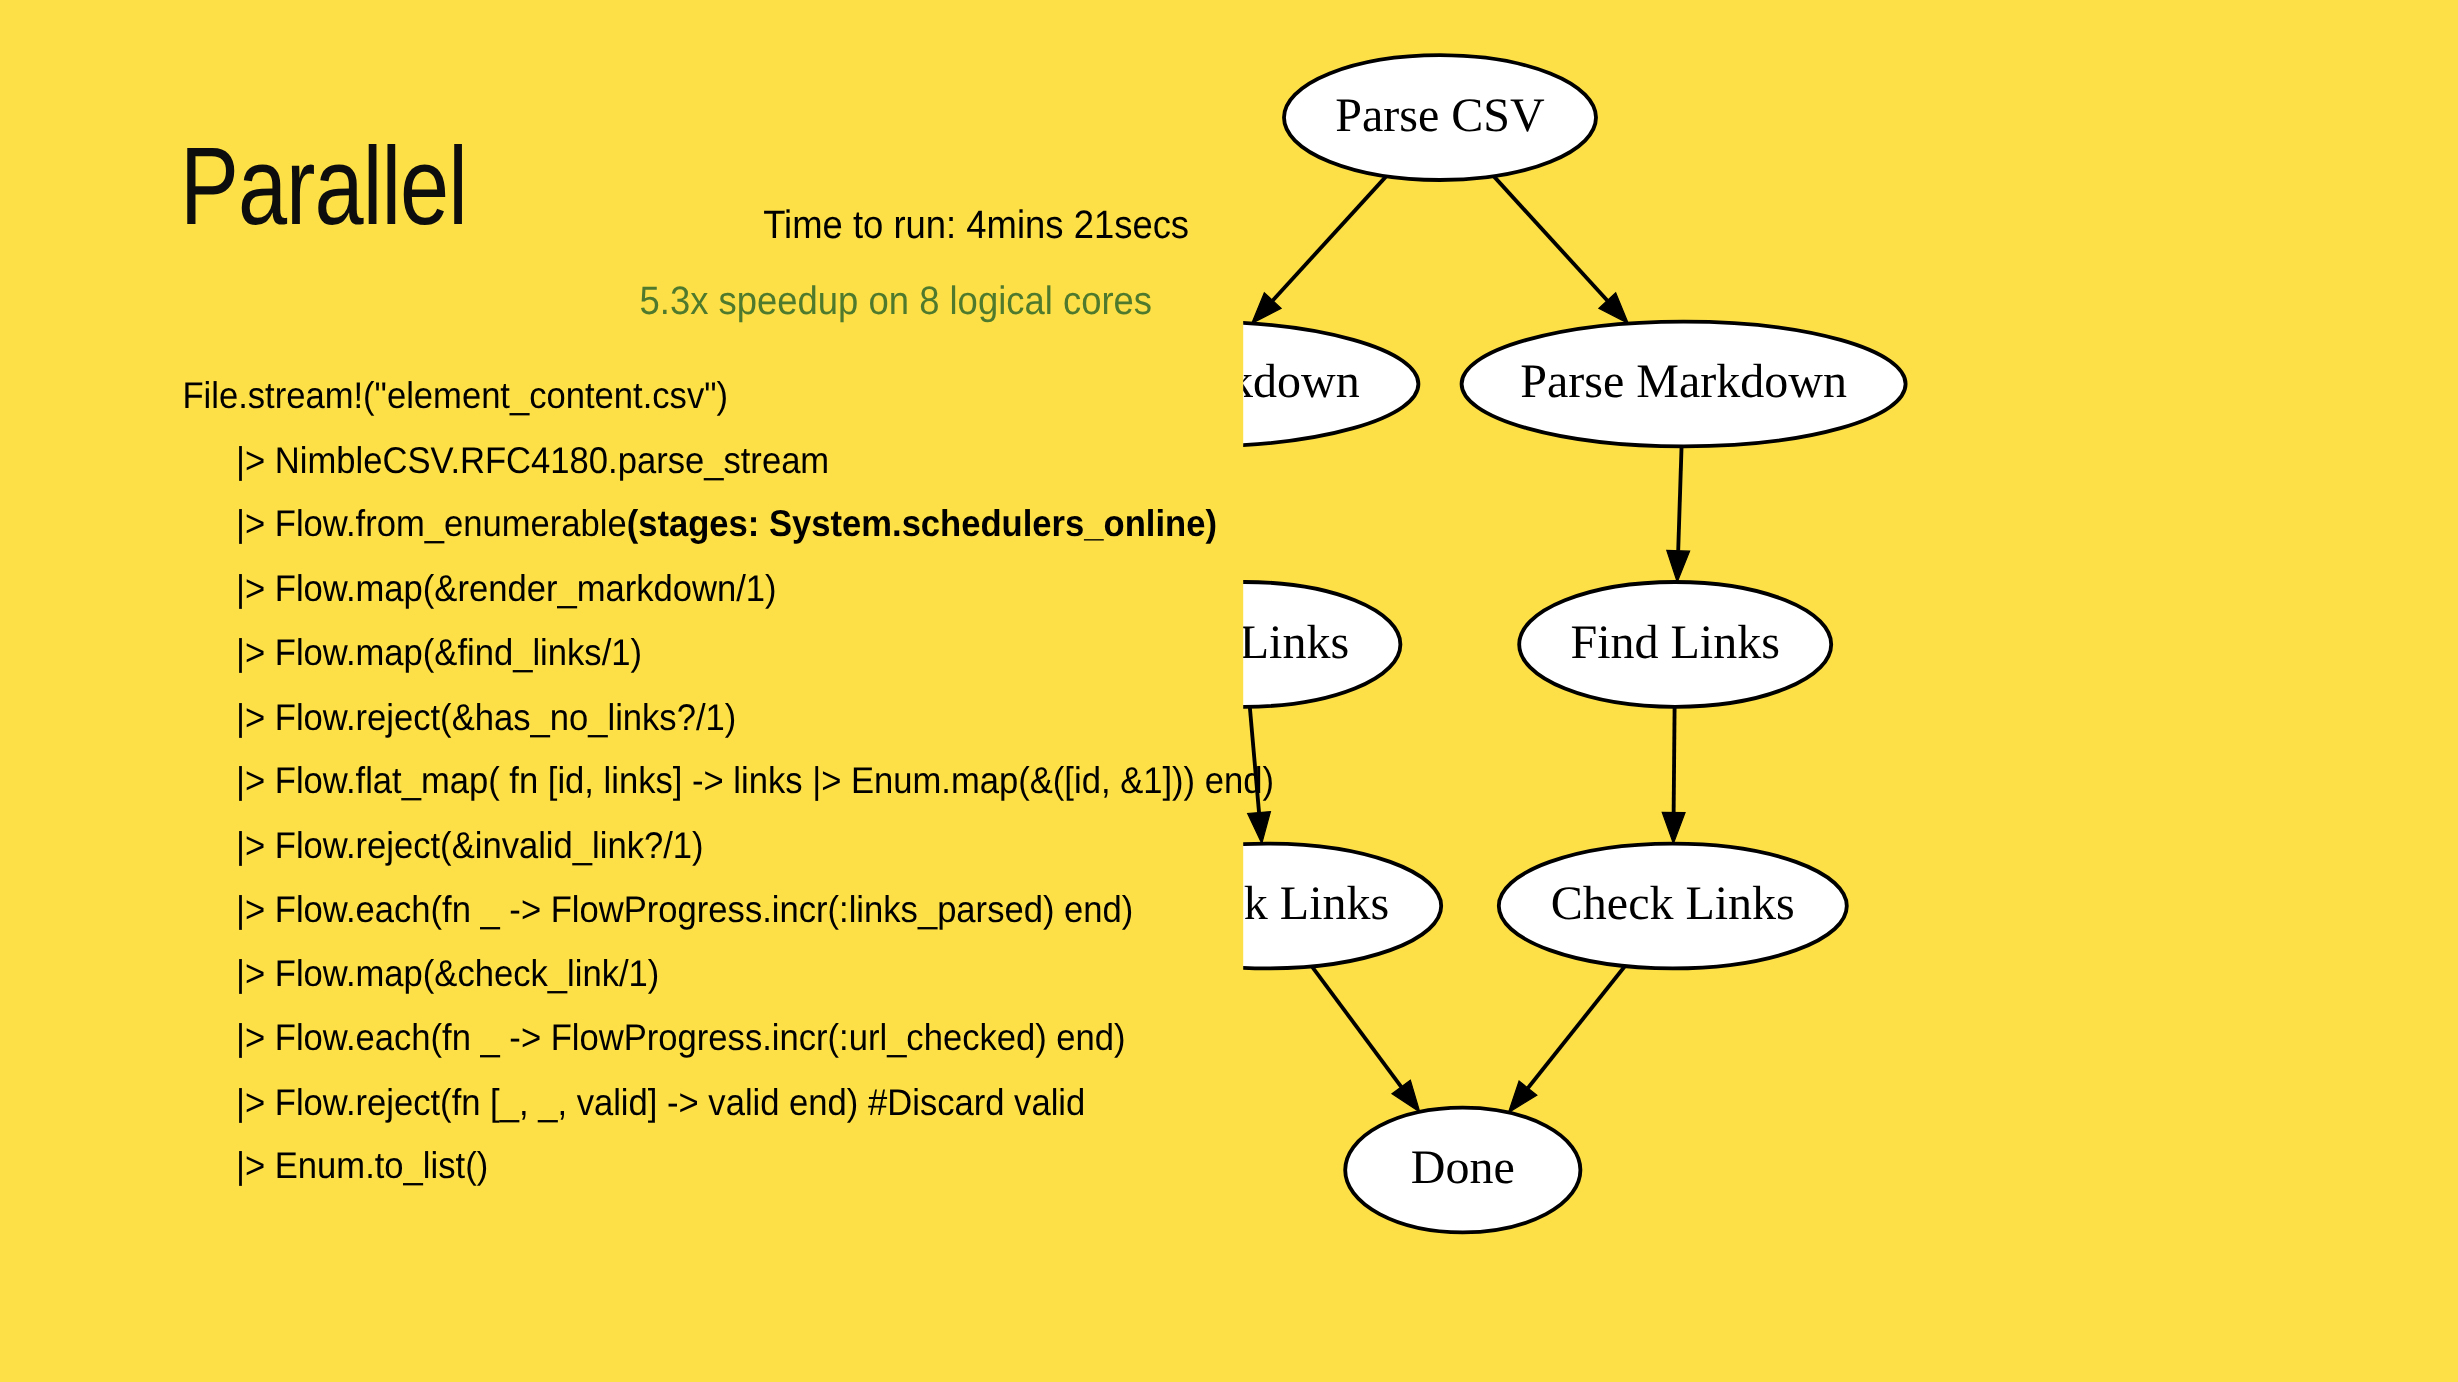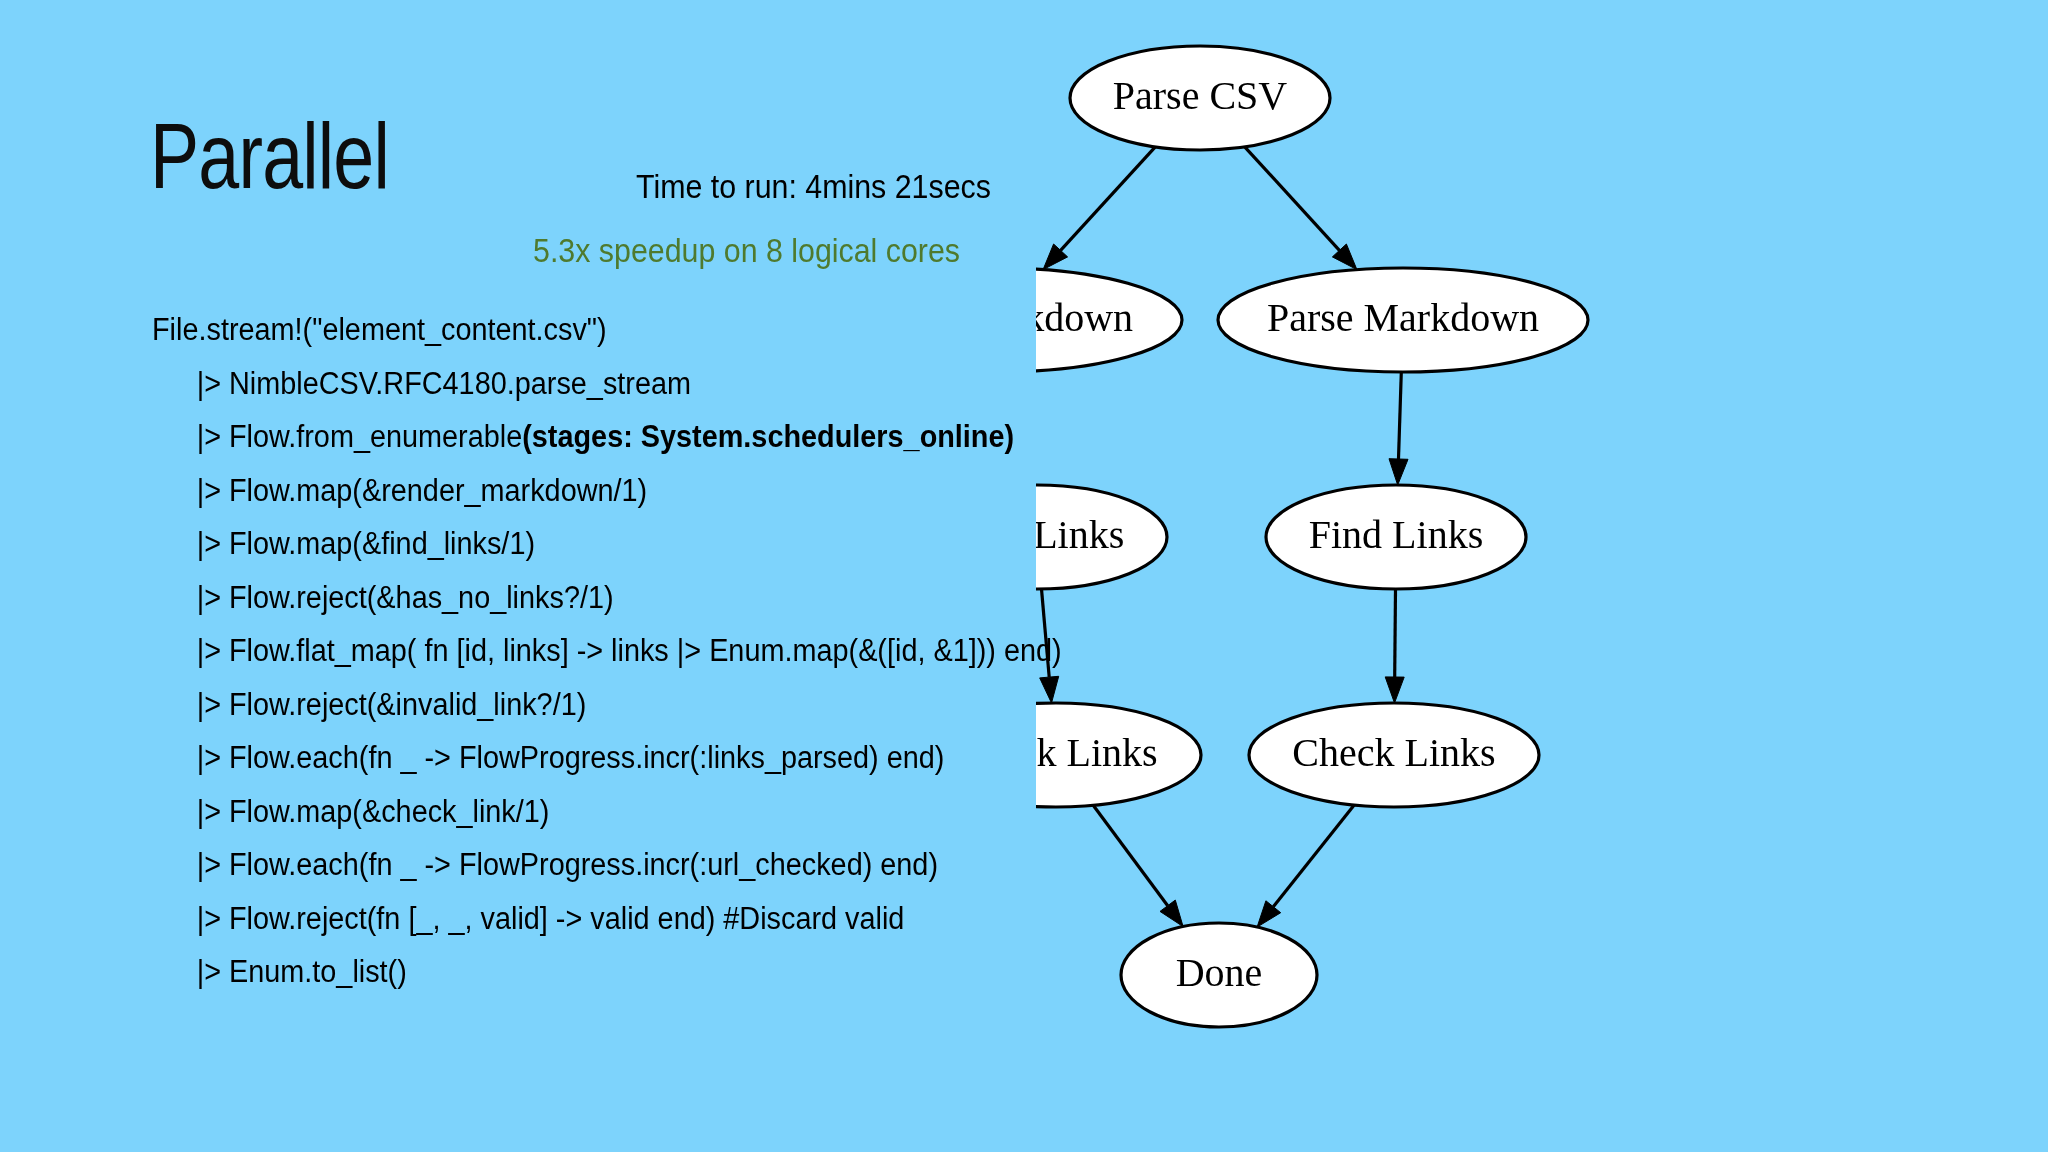--- a/index.html
+++ b/index.html
@@ -119,21 +119,21 @@
   }
   .edge-head {
     fill: #000000;
     stroke: #000000;
     stroke-width: 1;
   }
 </style>
 </head>
 <body>
 
-<div id="slide" style="background: #7dd3fc;">
+<div id="slide" style="background: #fde047;">
 
   <div id="title">Parallel</div>
 
   <div id="runtime">Time to run: 4mins 21secs</div>
 
   <div id="speedup" style="color: rgb(79, 122, 46);">5.3x speedup on 8 logical cores</div>
 
   <div id="code">
       <div class="code-line"><span>File.stream!("element_content.csv")</span></div>
       <div class="code-line indent"><span>|&gt; NimbleCSV.RFC4180.parse_stream</span></div>

